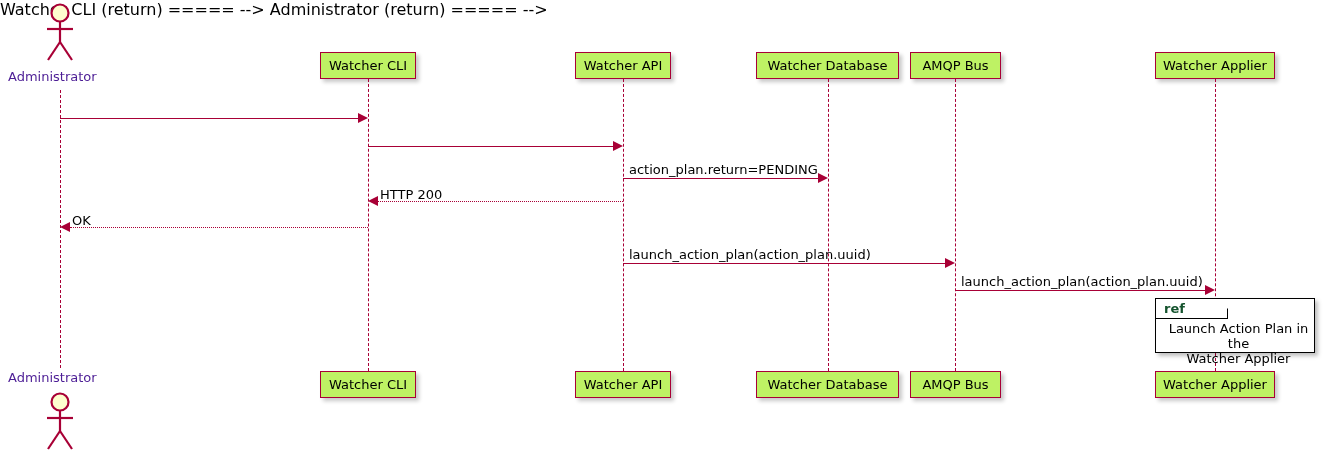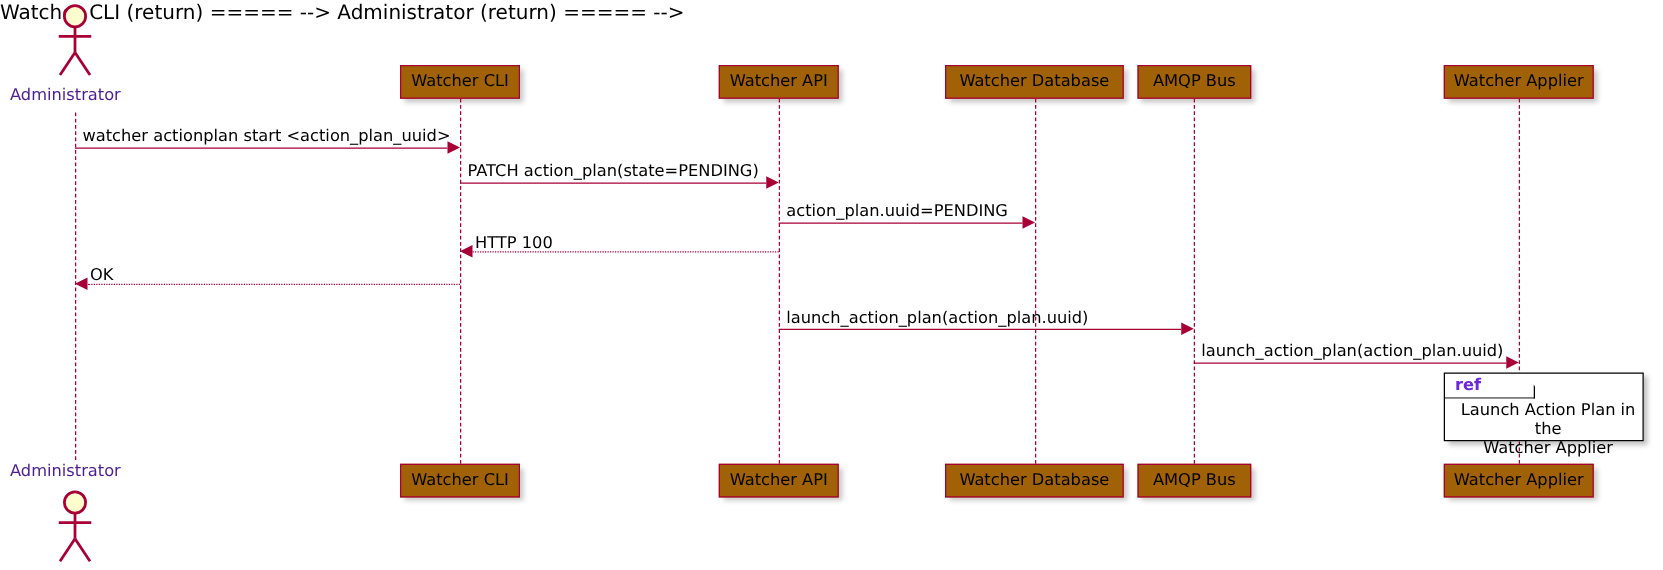--- a/index.html
+++ b/index.html
@@ -12,21 +12,21 @@
     width: 1330px;
     height: 456px;
     background: #FFFFFF;
     font-family: "DejaVu Sans", sans-serif;
     overflow: hidden;
   }
   
   .participant {
     position: absolute;
     box-sizing: border-box;
-    background: #a16207;
+    background: #bef264;
     border: 1.5px solid #A80036;
     color: #000000;
     font-size: 13px;
     line-height: 1;
     display: flex;
     align-items: center;
     justify-content: center;
     white-space: nowrap;
     box-shadow: 3px 3px 4px rgba(0,0,0,0.22);
     padding: 0 9px;
@@ -90,21 +90,21 @@
   }
   .ref-tab {
     position: absolute;
     left: 0;
     top: 0;
     height: 20px;
     box-sizing: border-box;
     background: #FFFFFF;
     border-right: 1.5px solid #000000;
     border-bottom: 1.5px solid #000000;
-    color: #6d28d9;
+    color: #14532d;
     font-size: 13px;
     font-weight: bold;
     display: flex;
     align-items: center;
     padding-left: 8px;
     padding-right: 18px;
     clip-path: polygon(0 0, calc(100% - 10px) 0, 100% 50%, 100% 100%, 0 100%);
   }
   .ref-body {
     position: absolute;
@@ -145,36 +145,34 @@
   <div class="lifeline" style="left:60px;   top:90px;  height:278px;"></div>
   <div class="lifeline" style="left:368px;  top:79px;  height:292px;"></div>
   <div class="lifeline" style="left:623px;  top:79px;  height:292px;"></div>
   <div class="lifeline" style="left:828px;  top:79px;  height:292px;"></div>
   <div class="lifeline" style="left:955px;  top:79px;  height:292px;"></div>
   <div class="lifeline" style="left:1215px; top:79px;  height:292px;"></div>
 
   
   <div class="msg-line" style="left:60px; top:118px; width:298px;"></div>
   <div class="arrow-head right" style="left:358px; top:113px;"></div>
-  <div class="msg-label" style="left:66px; top:103px;">watcher actionplan start &lt;action_plan_uuid&gt;</div>
 
   
   <div class="msg-line" style="left:368px; top:146px; width:245px;"></div>
   <div class="arrow-head right" style="left:613px; top:141px;"></div>
-  <div class="msg-label" style="left:374px; top:131px;">PATCH action_plan(state=PENDING)</div>
 
   
   <div class="msg-line" style="left:623px; top:178px; width:195px;"></div>
   <div class="arrow-head right" style="left:818px; top:173px;"></div>
-  <div class="msg-label" style="left:629px; top:163px;">action_plan.uuid=PENDING</div>
+  <div class="msg-label" style="left:629px; top:163px;">action_plan.return=PENDING</div>
 
    Watcher CLI (return) ===== --&gt;
   <div class="msg-line dotted" style="left:378px; top:201px; width:245px;"></div>
   <div class="arrow-head left" style="left:368px; top:196px;"></div>
-  <div class="msg-label" style="left:380px; top:188px;">HTTP 100</div>
+  <div class="msg-label" style="left:380px; top:188px;">HTTP 200</div>
 
    Administrator (return) ===== --&gt;
   <div class="msg-line dotted" style="left:70px; top:227px; width:298px;"></div>
   <div class="arrow-head left" style="left:60px; top:222px;"></div>
   <div class="msg-label" style="left:72px; top:214px;">OK</div>
 
   
   <div class="msg-line" style="left:623px; top:263px; width:322px;"></div>
   <div class="arrow-head right" style="left:945px; top:258px;"></div>
   <div class="msg-label" style="left:629px; top:248px;">launch_action_plan(action_plan.uuid)</div>

